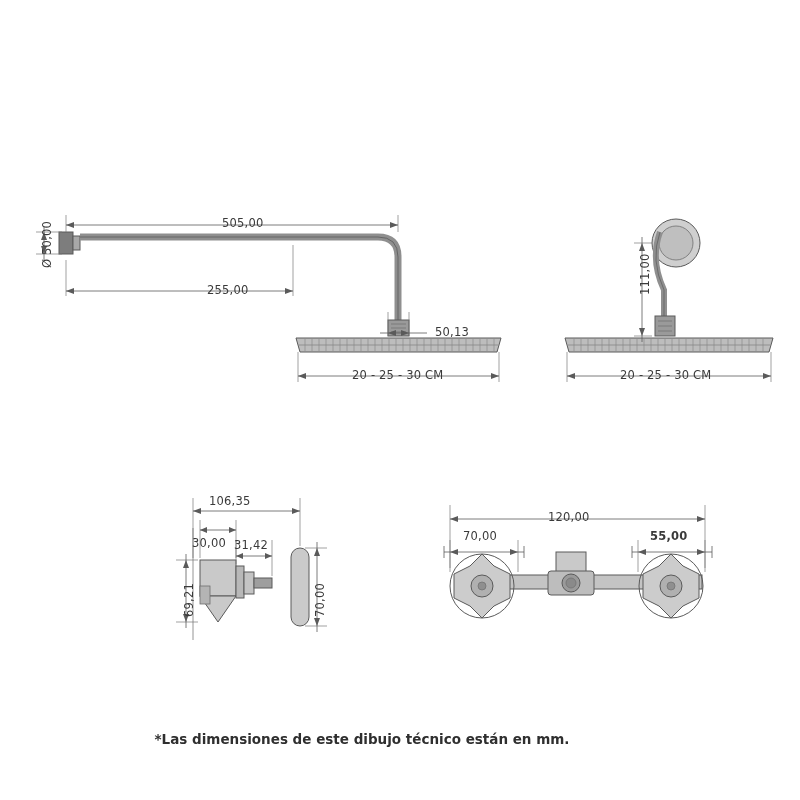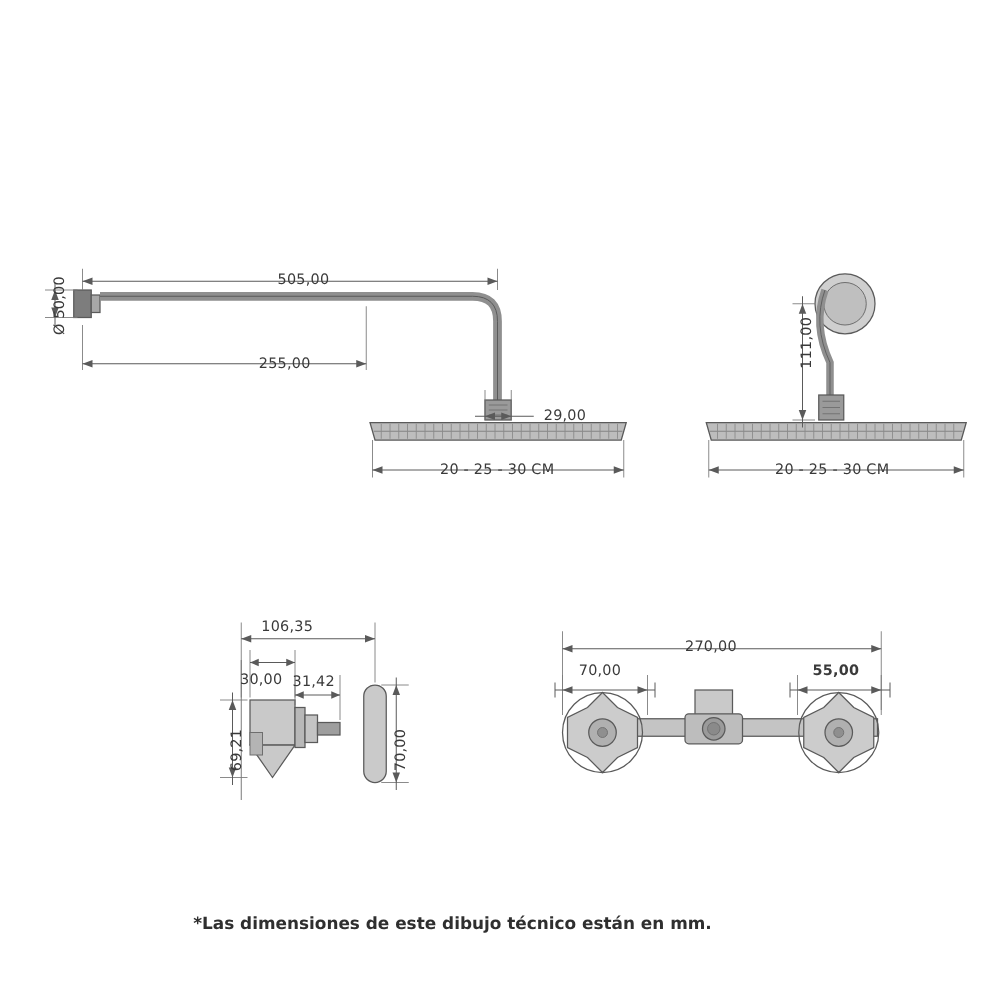--- a/index.html
+++ b/index.html
@@ -278,37 +278,37 @@
     <line x1="712" y1="546" x2="712" y2="558" stroke="#5a5a5a" stroke-width="0.8"></line>
   </g>
 </svg>
 
 <div class="dim-label" style="left:222px; top:216px;">505,00</div>
 
 <div class="dim-label rot" style="left:40px; top:268px;">Ø 50,00</div>
 
 <div class="dim-label" style="left:191px; top:283px;margin-left:16px;">255,00</div>
 
-<div class="dim-label" style="left:435px; top:325px;">29,00</div>
+<div class="dim-label" style="left:435px; top:325px;">50,13</div>
 
 <div class="dim-label" style="left:352px; top:368px;">20 - 25 - 30 CM</div>
 
 <div class="dim-label rot" style="left:638px; top:295px;">111,00</div>
 
 <div class="dim-label" style="left:620px; top:368px;">20 - 25 - 30 CM</div>
 
 <div class="dim-label" style="left:209px; top:494px;">106,35</div>
 
 <div class="dim-label" style="left:192px; top:513px;margin-top:23px;">30,00</div>
 
 <div class="dim-label" style="left:234px; top:538px;text-align:right;">31,42</div>
 
 <div class="dim-label rot" style="left:182px; top:617px;">69,21</div>
 
 <div class="dim-label rot" style="left:313px; top:617px;">70,00</div>
 
-<div class="dim-label" style="left:548px; top:510px;">270,00</div>
+<div class="dim-label" style="left:548px; top:510px;">120,00</div>
 
 <div class="dim-label" style="left:463px; top:529px;">70,00</div>
 
 <div class="dim-label" style="left:650px; top:529px;font-weight:bold;">55,00</div>
 
 <div class="footnote">*Las dimensiones de este dibujo técnico están en mm.</div>
 
 </body></html>

